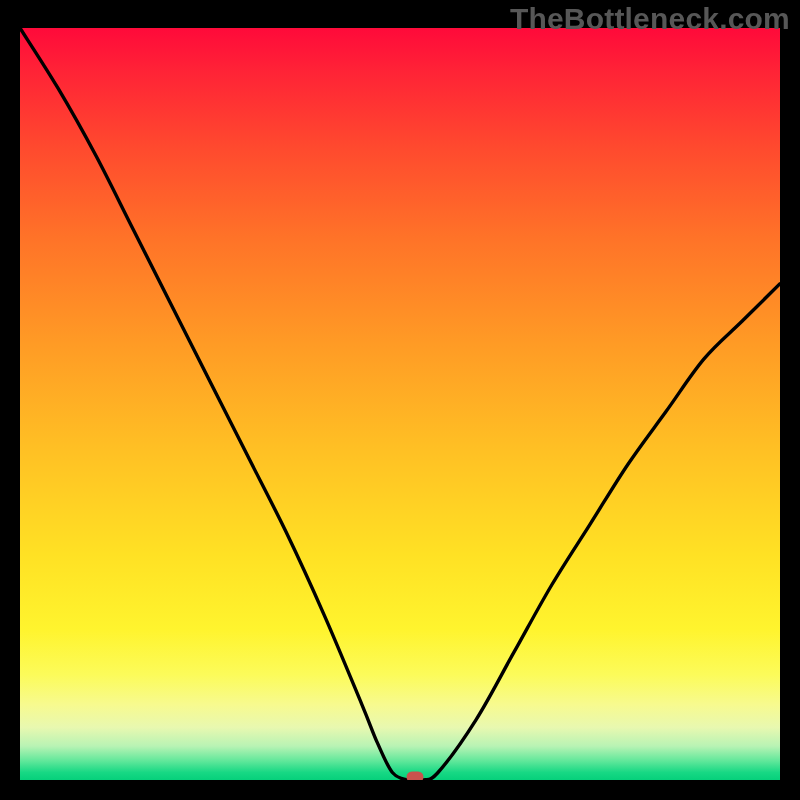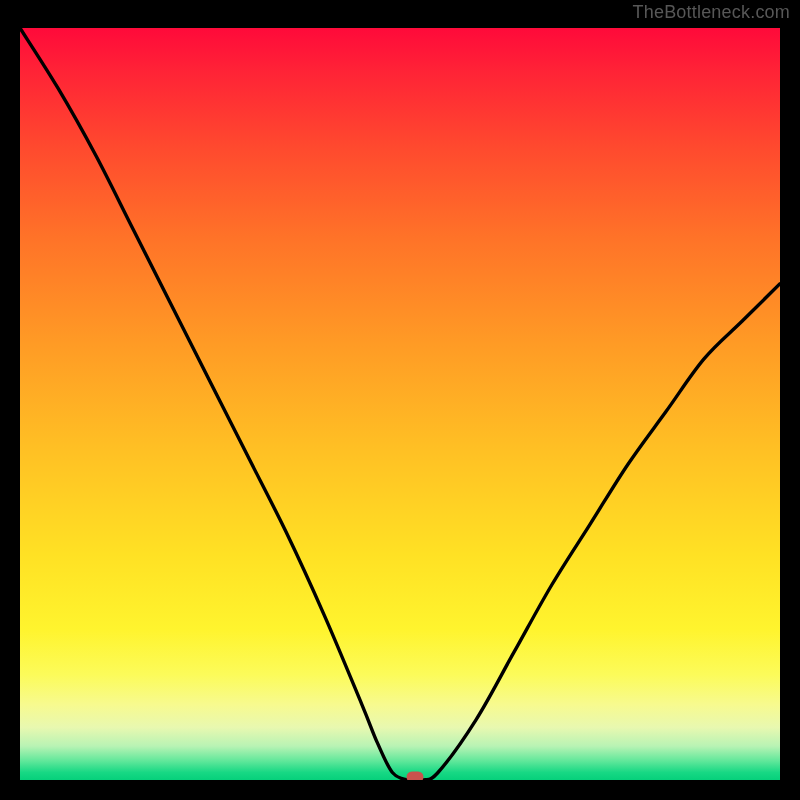--- a/index.html
+++ b/index.html
@@ -15,22 +15,22 @@
     position: relative;
     width: 800px;
     height: 800px;
     background: #000;
   }
   .watermark {
     position: absolute;
     top: 2px;
     right: 10px;
     color: #575757;
-    font-size: 18px;
-    font-weight: 400;
+    font-size: 30px;
+    font-weight: 700;
     letter-spacing: 0.2px;
     z-index: 20;
   }
   .plot-area {
     position: absolute;
     left: 20px;
     top: 28px;
     width: 760px;
     height: 752px;
     background: #000;

